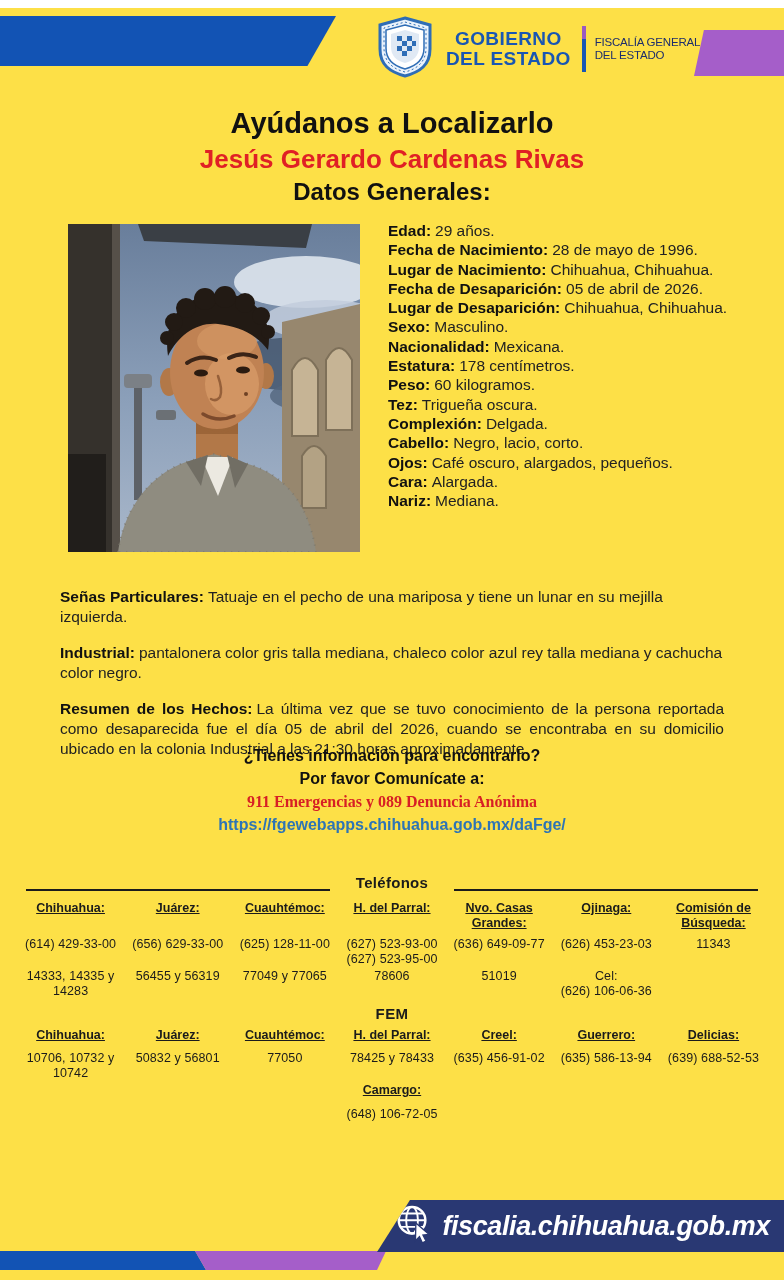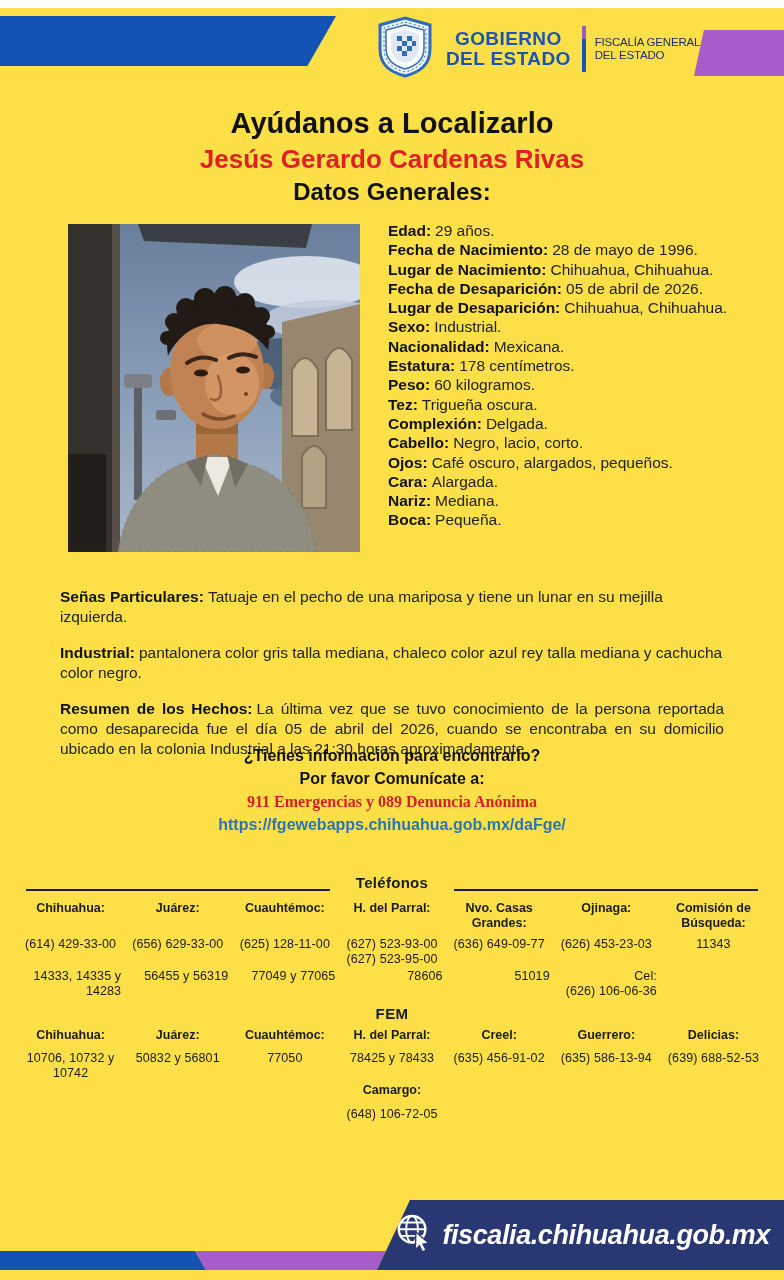--- a/index.html
+++ b/index.html
@@ -54,39 +54,39 @@
   .contact .red { color:#d71f25;font-family:Liberation Serif, serif; }
   .contact .link { color:#2e74b5; text-decoration:none; display:inline-block; }
 
   
   .phones { position:absolute; left:20px; top:866px; width:744px; color:#1b1b1b; }
   .rule-row { display:flex; align-items:flex-end; gap:26px; padding:0 6px; margin-bottom:10px; }
   .rule { flex:1; height:2px; background:#1b1b1b; }
   .ph-title { font-weight:bold; font-size:15px; letter-spacing:.3px; }
   .grid { display:grid; grid-template-columns:repeat(7,1fr); column-gap:6px;
     text-align:center; align-items:start; }
-  .city { font-weight:bold; font-size:12.5px; line-height:15px; white-space:pre-line; }
+  .city { font-weight:bold; font-size:12.5px; line-height:15px; white-space:pre-line;text-decoration:underline; }
   .cell { font-size:12.5px; line-height:15px; white-space:pre-line; letter-spacing:.1px; }
   .hdr-row .city { min-height:32px; }
   .r1 .cell { min-height:32px; margin-top:4px; }
-  .r2 .cell { min-height:34px;text-align:right; }
+  .r2 .cell { min-height:34px; }
   .fem-title { text-align:center; font-weight:bold; font-size:15px;
     letter-spacing:.4px; margin:2px 0 6px; }
   .fem .city { min-height:18px; }
   .fem .cell { margin-top:5px; min-height:30px; }
   .camargo { margin-top:2px; }
   .camargo .slot { grid-column:4; }
   .camargo .cell { margin-top:9px; }
 
   
   .f-blue { position:absolute; left:0; top:1243px; width:206px; height:19px;
     background:#1253b4; clip-path:polygon(0 0,94.7% 0,100% 100%,0 100%); }
   .f-purple { position:absolute; left:195px; top:1243px; width:192px; height:19px;
     background:#a55ec9; clip-path:polygon(0 0,99.5% 0,94.8% 100%,5.7% 100%); }
-  .f-navy { position:absolute; left:377px; top:1192px; width:407px; height:70px;
+  .f-navy { position:absolute; left:377px; top:1192px; width:407px; height:52px;
     background:#293873; clip-path:polygon(8.1% 0,100% 0,100% 100%,0 100%);
     display:flex; align-items:center; justify-content:flex-end;
     padding-right:14px; box-sizing:border-box; gap:10px; }
   .f-navy .site { color:#ffffff; font-weight:bold; font-style:italic;
     font-size:27px; letter-spacing:-.4px; }
 </style>
 </head>
 <body>
 
 <div class="page">
@@ -186,31 +186,30 @@
       <circle cx="178" cy="170" r="2" fill="#6e4124"></circle>
     </svg>
   </div>
 
   <div class="data-list">
     <div class="drow"><span class="lbl">Edad:</span><span>29 años.</span></div>
     <div class="drow"><span class="lbl">Fecha de Nacimiento:</span><span>28 de mayo de 1996.</span></div>
     <div class="drow"><span class="lbl">Lugar de Nacimiento:</span><span>Chihuahua, Chihuahua.</span></div>
     <div class="drow"><span class="lbl">Fecha de Desaparición:</span><span>05 de abril de 2026.</span></div>
     <div class="drow"><span class="lbl">Lugar de Desaparición:</span><span>Chihuahua, Chihuahua.</span></div>
-    <div class="drow"><span class="lbl">Sexo:</span><span>Industrial.</span></div>
+    <div class="drow"><span class="lbl">Sexo:</span><span>Masculino.</span></div>
     <div class="drow"><span class="lbl">Nacionalidad:</span><span>Mexicana.</span></div>
     <div class="drow"><span class="lbl">Estatura:</span><span>178 centímetros.</span></div>
     <div class="drow"><span class="lbl">Peso:</span><span>60 kilogramos.</span></div>
     <div class="drow"><span class="lbl">Tez:</span><span>Trigueña oscura.</span></div>
     <div class="drow"><span class="lbl">Complexión:</span><span>Delgada.</span></div>
     <div class="drow"><span class="lbl">Cabello:</span><span>Negro, lacio, corto.</span></div>
     <div class="drow"><span class="lbl">Ojos:</span><span>Café oscuro, alargados, pequeños.</span></div>
     <div class="drow"><span class="lbl">Cara:</span><span>Alargada.</span></div>
     <div class="drow"><span class="lbl">Nariz:</span><span>Mediana.</span></div>
-    <div class="drow"><span class="lbl">Boca:</span><span>Pequeña.</span></div>
   </div>
 
   <div class="paragraphs">
     <p><span class="lbl">Señas Particulares:</span><span>Tatuaje en el pecho de una mariposa y tiene un lunar en su mejilla izquierda.</span></p>
     <p><span class="lbl">Industrial:</span><span>pantalonera color gris talla mediana, chaleco color azul rey talla mediana y cachucha color negro.</span></p>
     <p class="justify"><span class="lbl">Resumen de los Hechos:</span><span>La última vez que se tuvo conocimiento de la persona reportada como desaparecida fue el día 05 de abril del 2026, cuando se encontraba en su domicilio ubicado en la colonia Industrial a las 21:30 horas aproximadamente.</span></p>
   </div>
 
   <div class="contact">
     <div>¿Tienes información para encontrarlo?</div>

